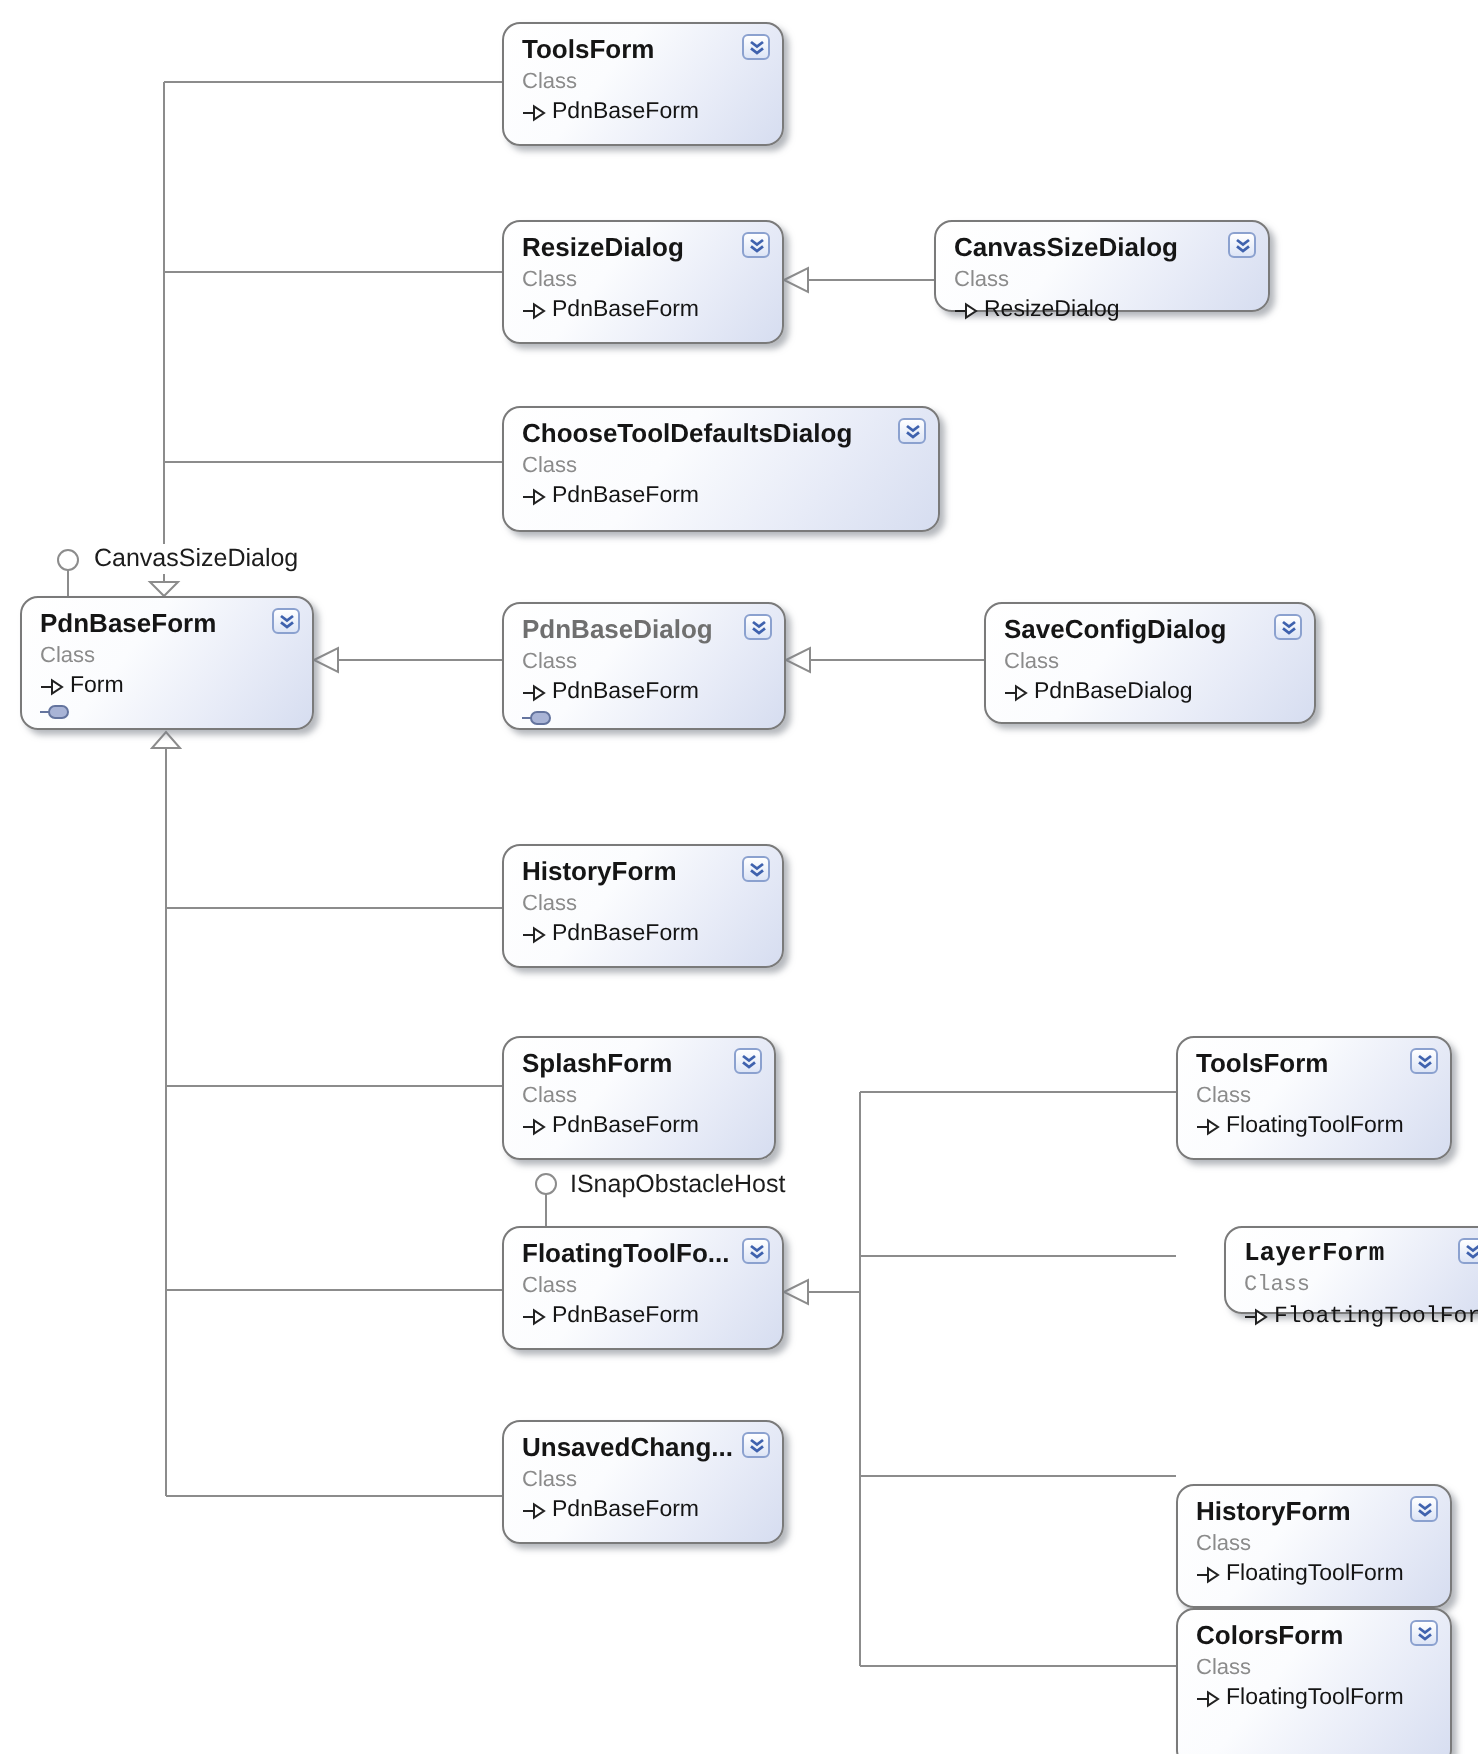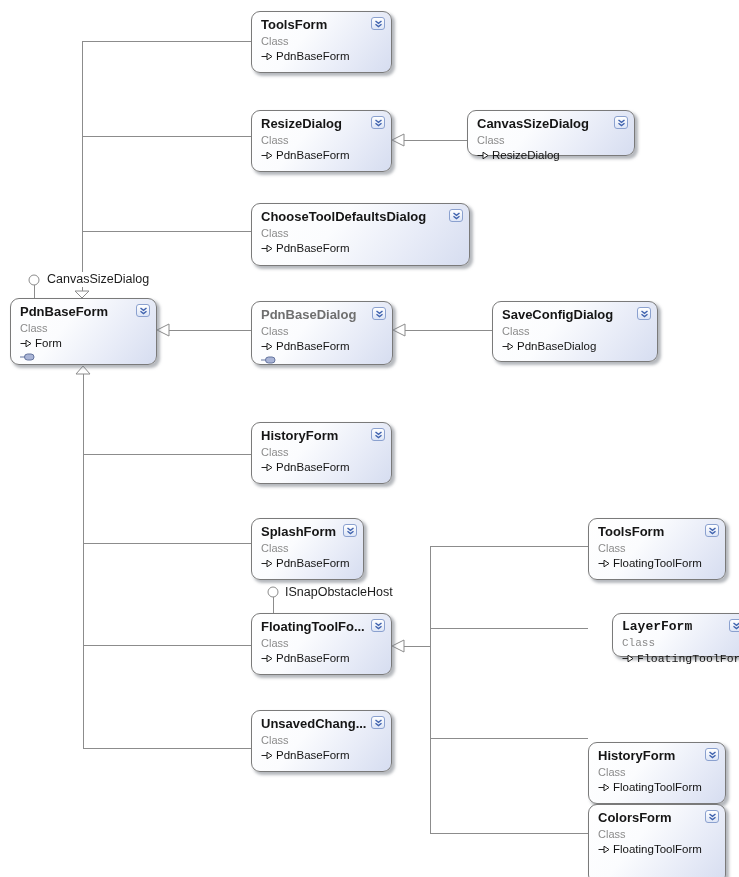--- a/index.html
+++ b/index.html
@@ -29,21 +29,21 @@
 
   
   #n-0 {left:251px;top:11px; width:141px;height:62px;}
   #n-1 {left:251px;top:110px;width:141px;height:62px;}
   #n-2 {left:467px;top:110px;width:168px;height:46px;}
   #n-3 {left:251px;top:203px;width:219px;height:63px;}
   #n-4 {left:10px; top:298px;width:147px;height:67px;}
   #n-5 {left:251px;top:301px;width:142px;height:64px;}
   #n-6 {left:492px;top:301px;width:166px;height:61px;}
   #n-7 {left:251px;top:422px;width:141px;height:62px;}
-  #n-8 {left:251px;top:518px;width:113px;height:62px;}
+  #n-8 {left:251px;top:518px;width:137px;height:62px;}
   #n-9 {left:251px;top:613px;width:141px;height:62px;}
   #n-10{left:251px;top:710px;width:141px;height:62px;}
   #n-11{left:588px;top:518px;width:138px;height:62px;}
   #n-12{left:612px;top:613px;width:138px;height:44px;font-family:Liberation Mono, monospace;}
   #n-13{left:588px;top:710px;width:138px;height:62px;margin-top:32px;}
   #n-14{left:588px;top:804px;width:138px;height:80px;}
 
   #lbl-0{left:46px;top:272px;}
   #lbl-1{left:284px;top:585px;}
 </style>

